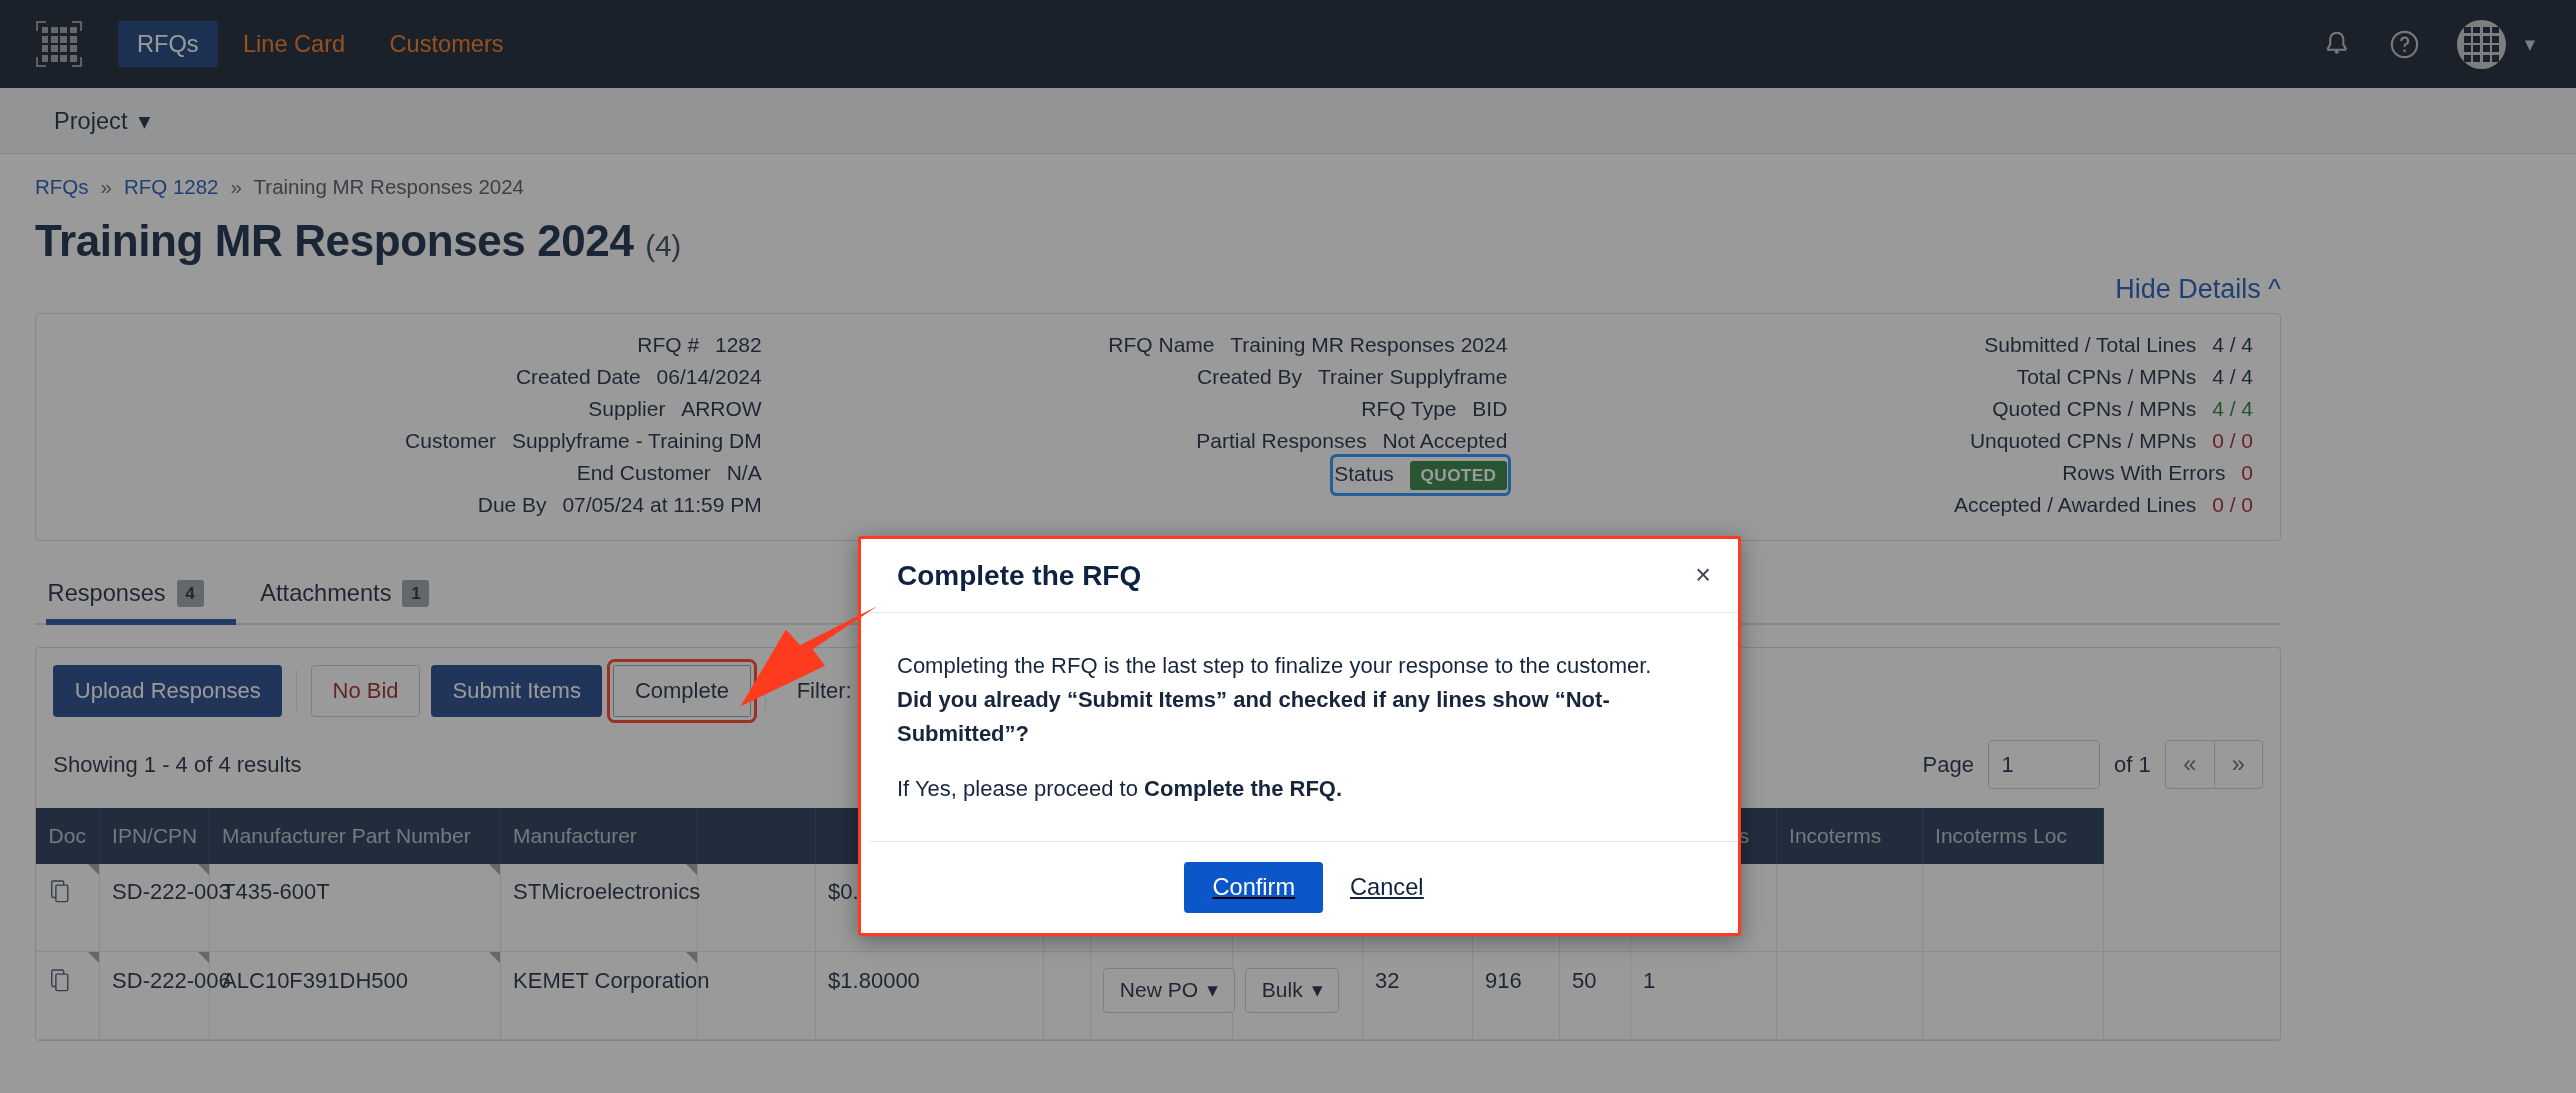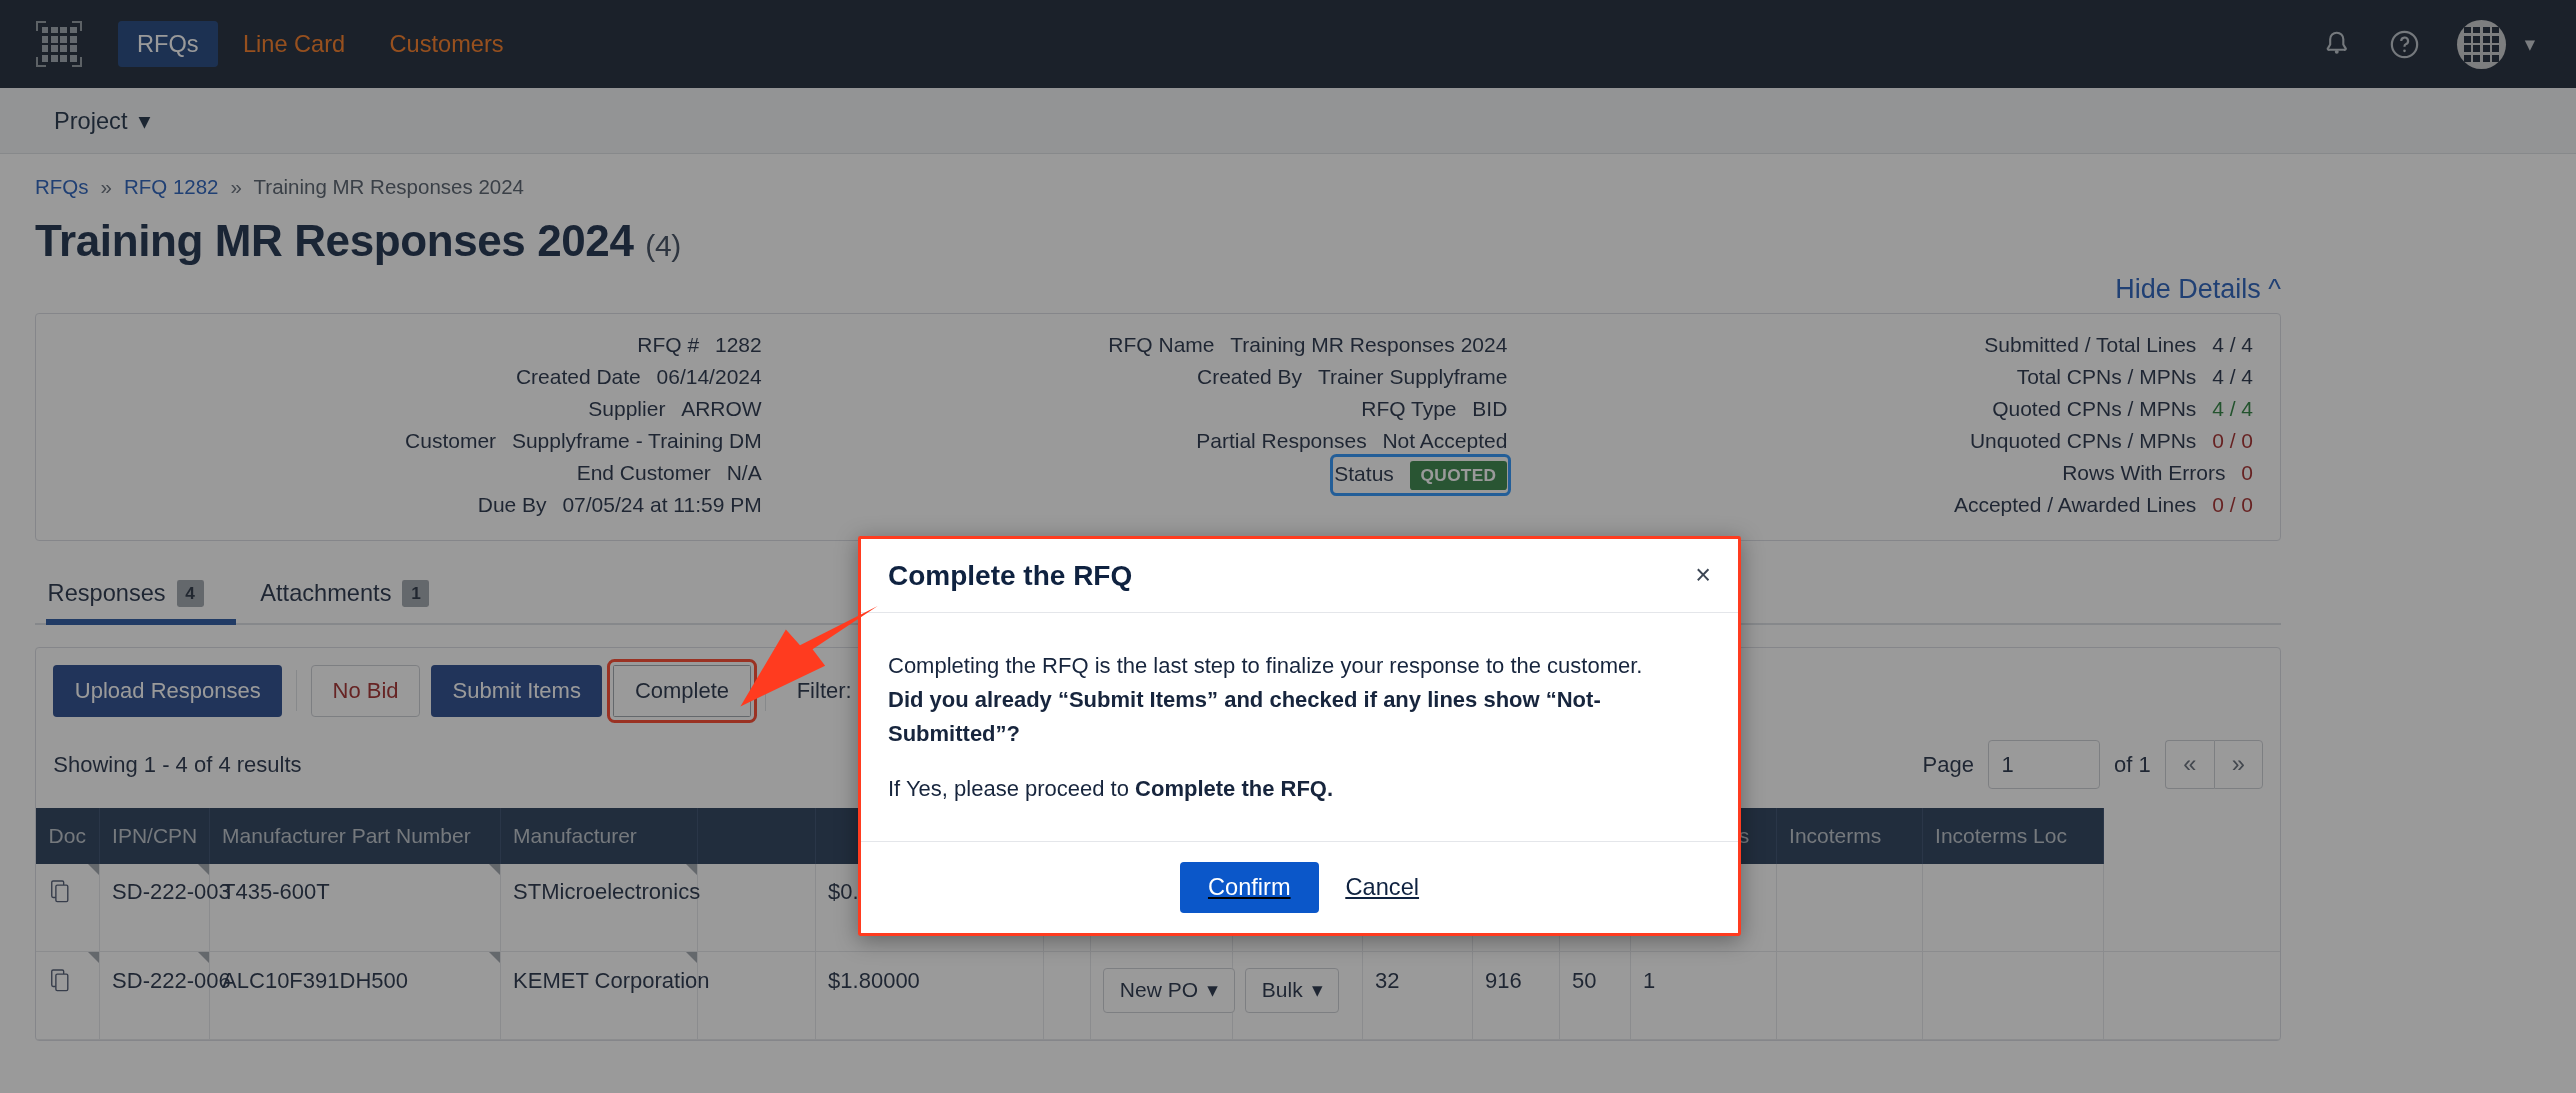--- a/index.html
+++ b/index.html
@@ -166,20 +166,21 @@
     font-size: 21px; color: #17253d; background: #ffffff; cursor: pointer;
   }
   .cell-select .cv { white-space: nowrap; }
 
   
   .overlay { position: absolute; inset: 0; background: rgba(40,40,40,0.47); z-index: 40; }
   .modal {
     position: absolute; left: 858px; top: 536px; width: 883px; z-index: 60;
     background: #ffffff; border: 3.9px solid #ff3b1f; border-radius: 2.4px;
     box-shadow: 0 4.7px 22px rgba(0,0,0,0.35);
+    padding-left: 9px;
   }
   .modal-head {
     display: flex; align-items: center; padding: 20.5px 27px 20.5px 27px; border-bottom: 0.8px solid #e4e6ea;
   }
   .modal-title { font-size: 28px; font-weight: bold; color: #0f2240; }
   .modal-close { margin-left: auto; font-size: 27px; color: #3c4654; cursor: pointer; line-height: 1; }
   .modal-body { padding: 36px 27px 35px 27px; }
   .mb-line { font-size: 22px; color: #17253d; line-height: 1.55; }
   .mb-line.bold { font-weight: bold; }
   .mb-gap { height: 20.5px; }

